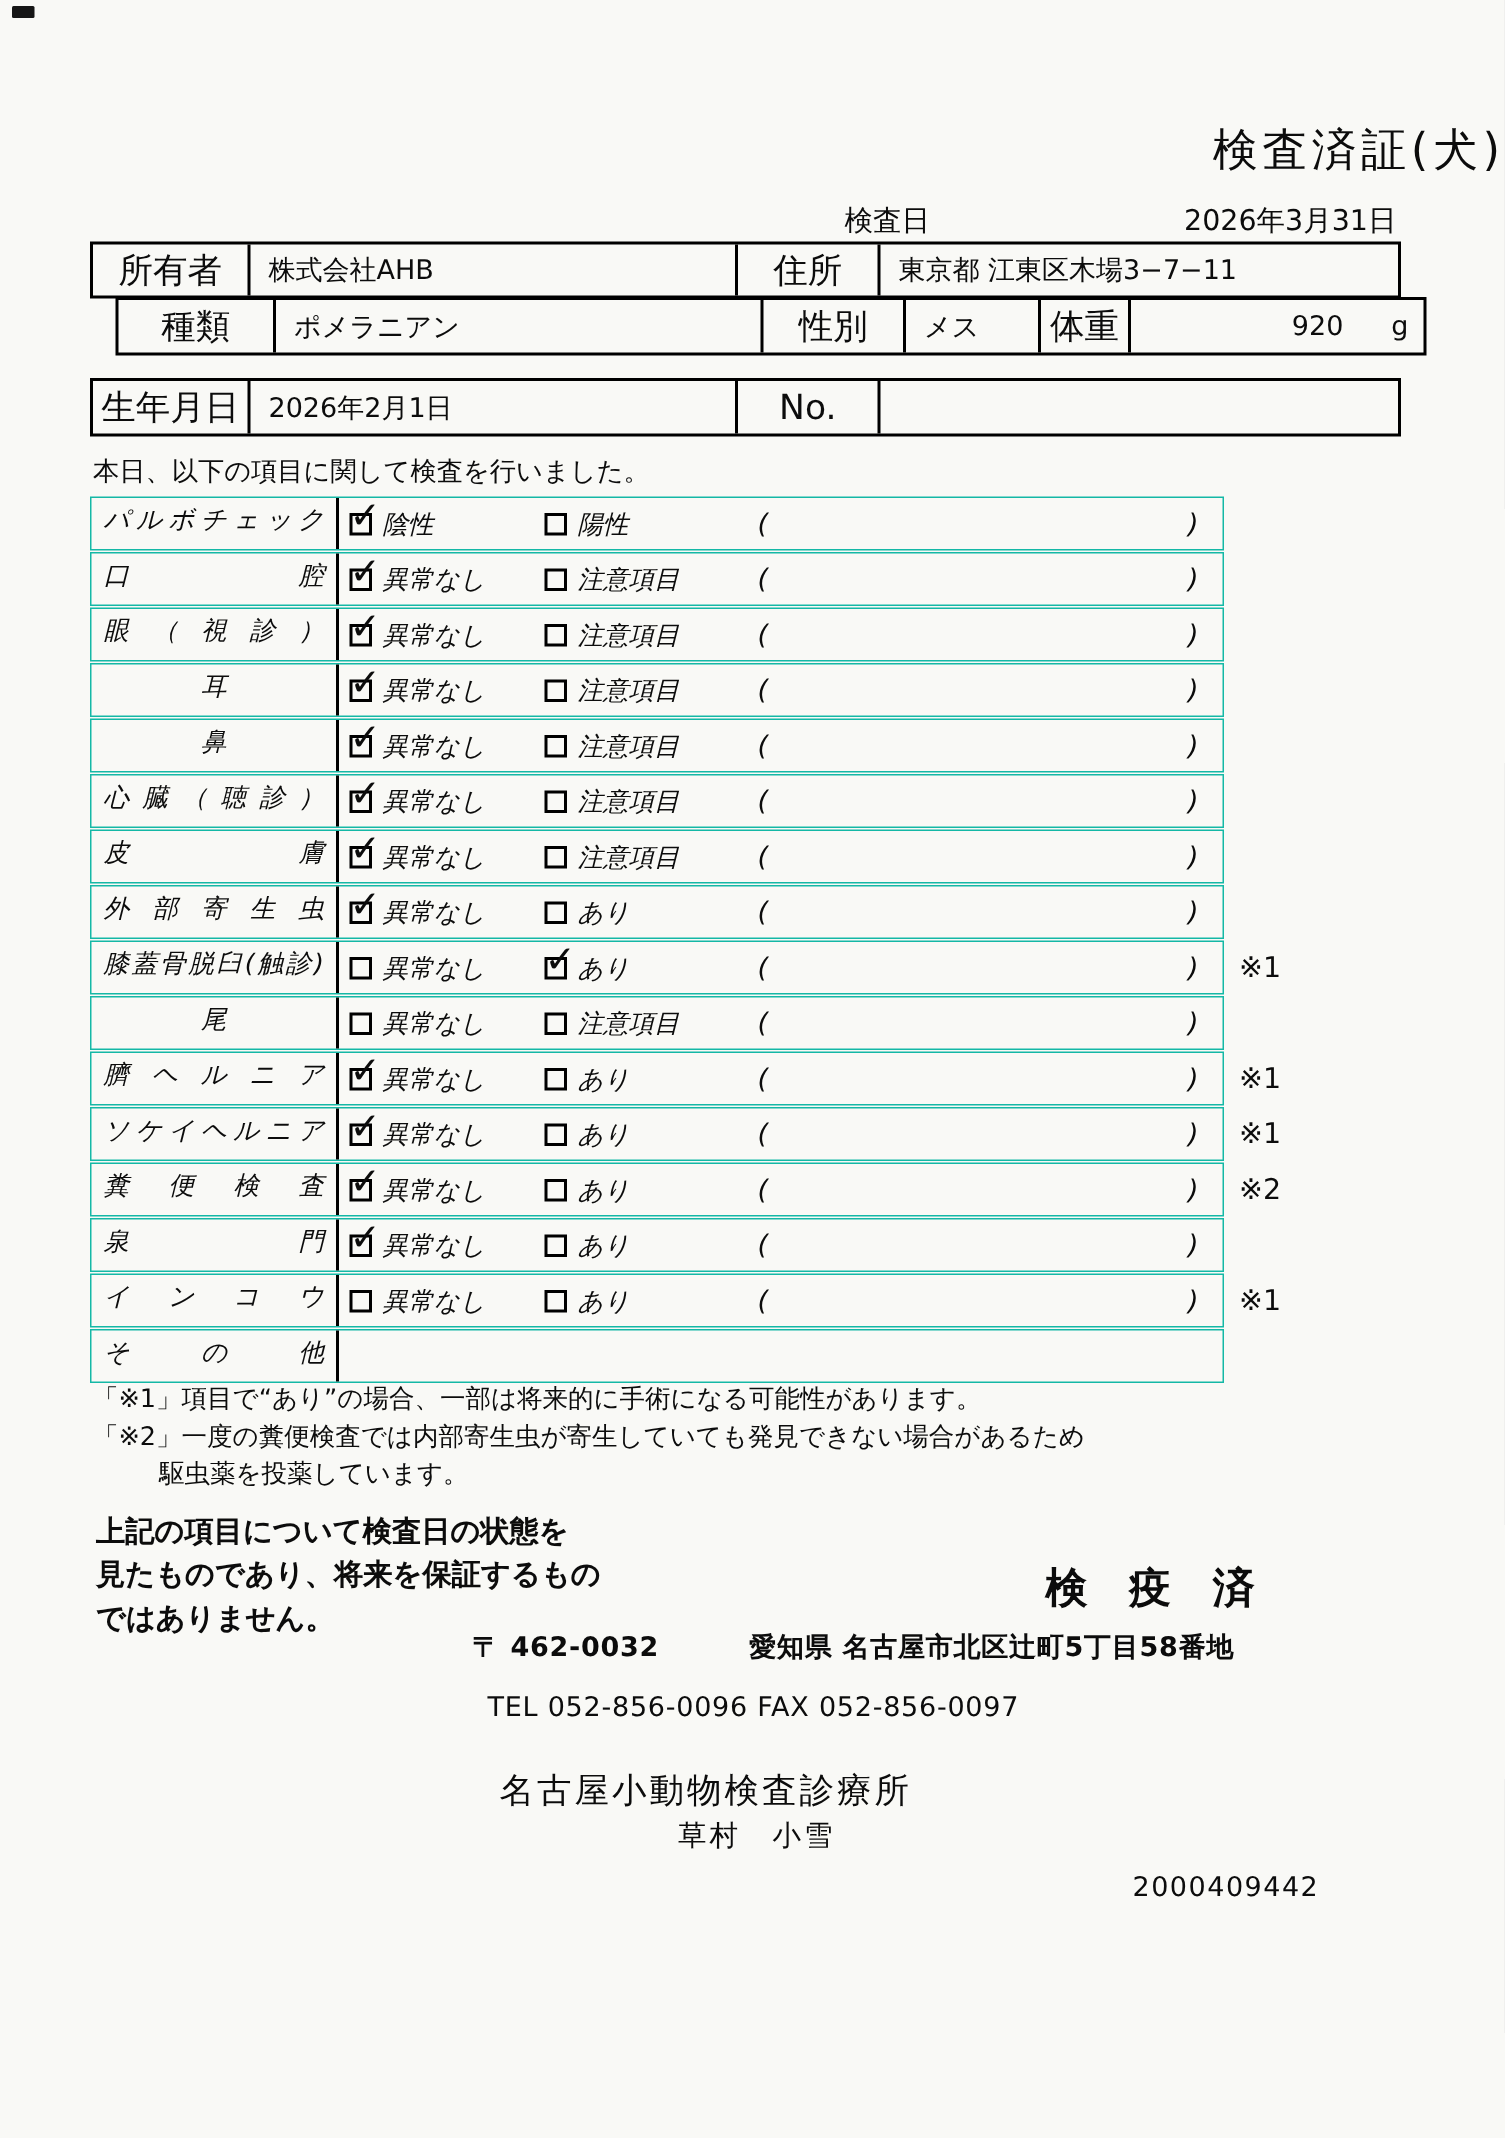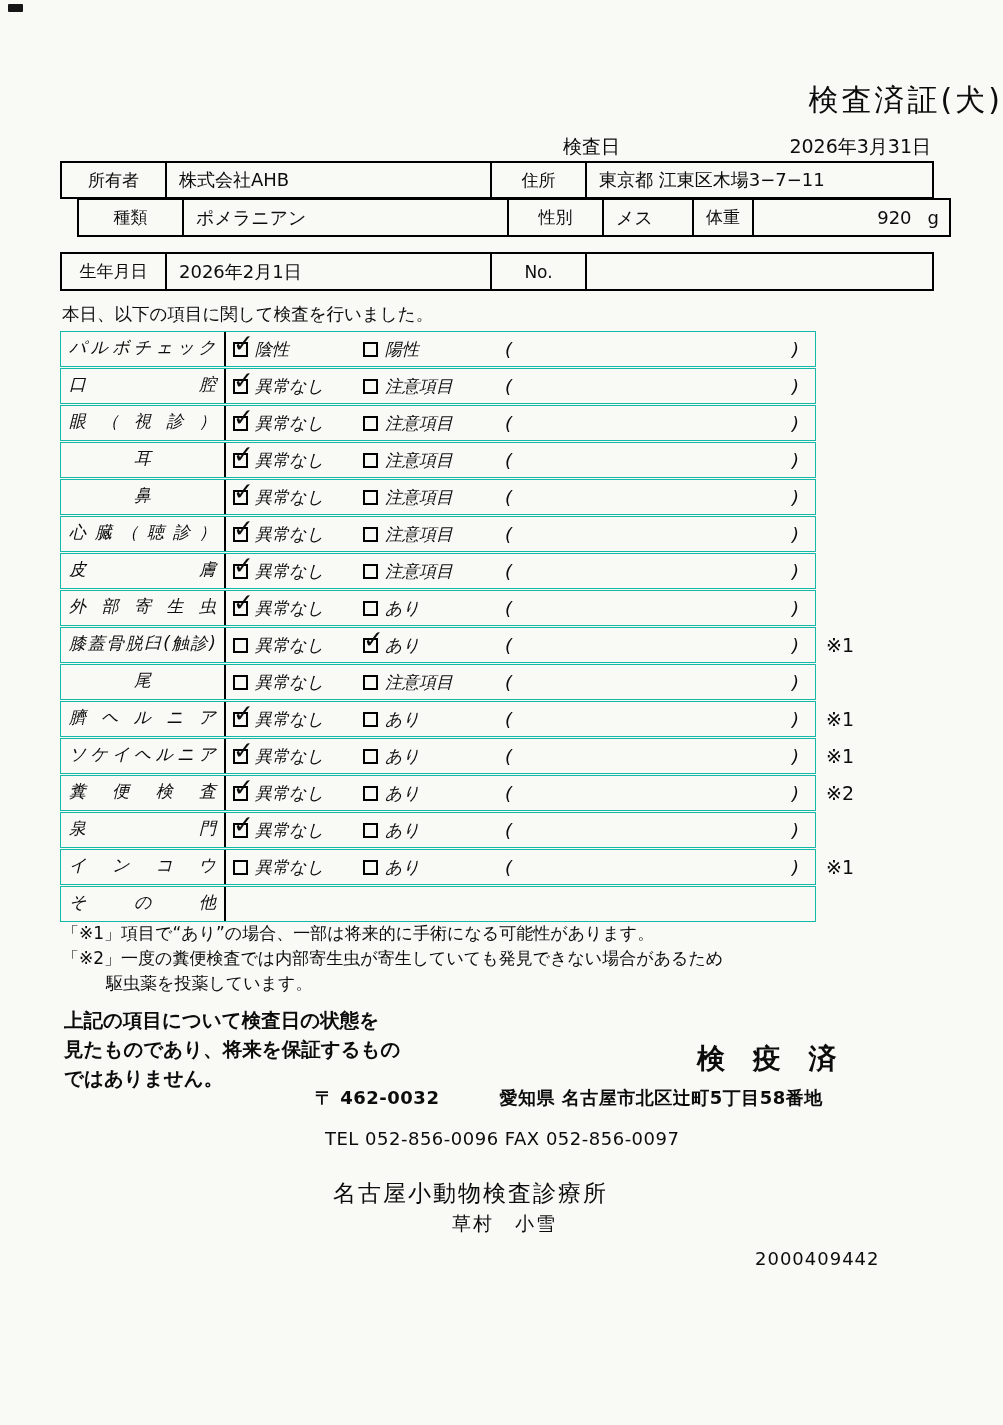--- a/index.html
+++ b/index.html
@@ -21,25 +21,25 @@
     text-align: right; font-size: 30px; letter-spacing: 3px; font-weight: 500;
   }
   .date-line {
     position: absolute; top: 134px; left: 563px; width: 368px;
     display: flex; justify-content: space-between; font-size: 19px;
   }
 
   .tbl { position: absolute; left: 60px; width: 874px; border: 2px solid #000; display: grid; background: transparent; }
   .cell { border-right: 2px solid #000; display: flex; align-items: center; padding: 0 12px; font-size: 18px; overflow: hidden; white-space: nowrap; }
   .cell.last { border-right: none; }
-  .cell.hd { justify-content: center; font-size: 17px; padding: 17px 4px; }
+  .cell.hd { justify-content: center; font-size: 23px; padding: 17px 4px; }
   #owner-table { top: 161px; height: 38px; grid-template-columns: 105px 325px 95px 1fr; }
   #animal-row1 { top: 198px; height: 39px; grid-template-columns: 105px 325px 95px 90px 60px 1fr; margin-left: 17px; }
   #animal-row2 { top: 252px; height: 39px; grid-template-columns: 105px 325px 95px 1fr; }
-  .weight-cell { justify-content: flex-end; gap: 16px; padding-right: 10px; }
+  .weight-cell { justify-content: flex-end; gap: 32px; padding-right: 10px; }
 
   .statement { position: absolute; top: 302px; left: 62px; font-size: 17.5px; }
 
   #inspection-rows { position: absolute; top: 331px; left: 60px; }
   .insp-wrap { display: flex; align-items: center; margin-bottom: 1px; }
   .insp-row {
     width: 756px; height: 36px;
     border: 1px solid #14b8a6;
     display: grid; grid-template-columns: 165px 130px 135px 1fr; font-style: italic;
   }

